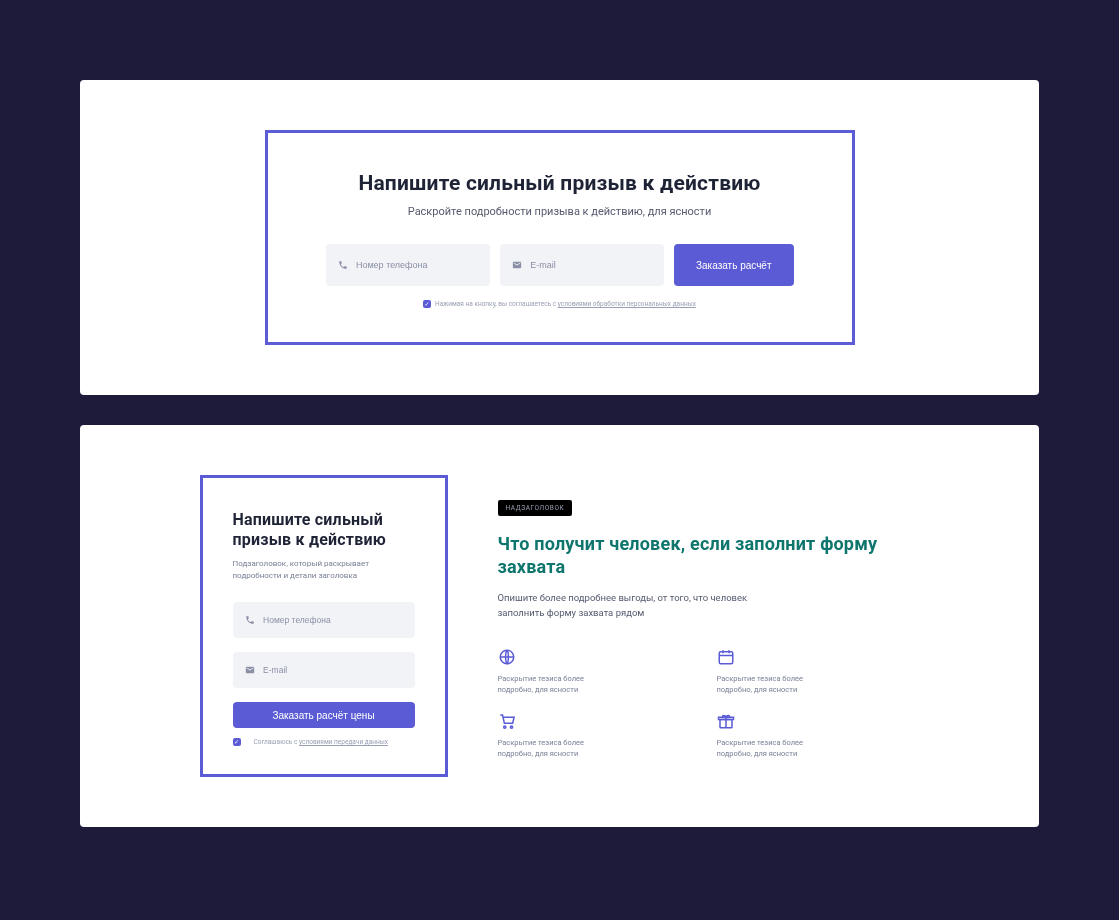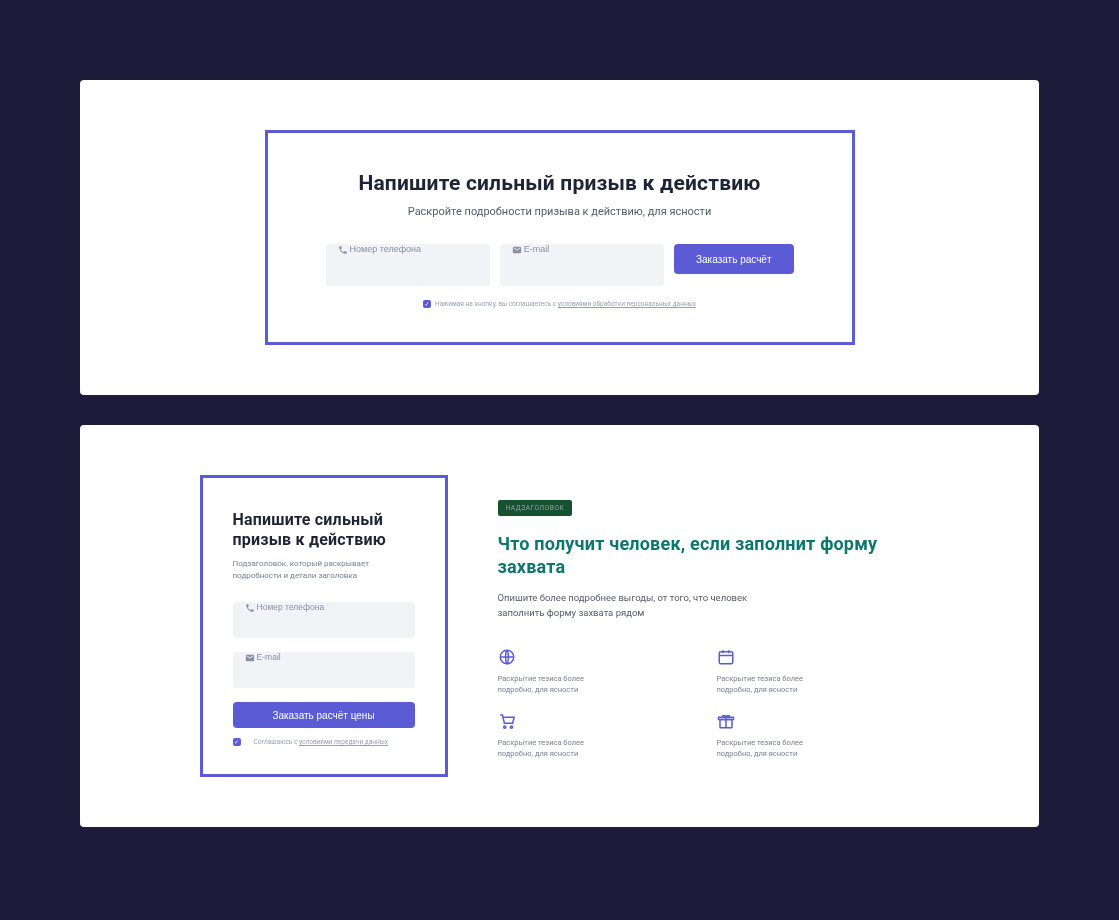--- a/index.html
+++ b/index.html
@@ -40,36 +40,36 @@
     gap: 10px;
     margin-top: 26px;
     justify-content: center;
   }
   .infield {
     flex: 1 1 0;
     background: #f2f3f7;
     border-radius: 4px;
     height: 42px;
     display: flex;
-    align-items: flex-start;
+    align-items: center;
     padding: 0 12px;
-    gap: 1px;
+    gap: 8px;
   }
   .infield .ic { width: 12px; height: 12px; color: #8a8fa5; display:flex; align-items:center; justify-content:center;}
   .infield input {
     border: none; background: transparent; outline: none;
     font-size: 9px; color: #444; width: 100%;
   }
   .infield input::placeholder { color: #8a8fa5; }
   .btn {
     background: #5b5bd6;
     color: #fff;
     border: none;
     border-radius: 4px;
-    height: 30px;
+    height: 42px;
     font-size: 10px;
     padding: 0 22px;
     cursor: pointer;
     white-space: nowrap;
   }
   .s1-consent {
     display: flex;
     justify-content: center;
     align-items: center;
     gap: 4px;
@@ -121,21 +121,21 @@
   }
   .s2-consent {
     display:flex; align-items:center; gap:13px;
     font-size:6.5px; color:#9aa0b4; margin-top:10px;
   }
   .s2-consent a { color:#9aa0b4; text-decoration:underline; }
 
   .s2-right { flex: 1; padding-top: 20px; }
   .badge {
     display:inline-block;
-    background:#14532d;
+    background:#000000;
     color:#9aa0b4;
     font-size:6.5px;
     letter-spacing:.6px;
     padding:4px 8px;
     border-radius:2px;
   }
   .r-title {
     font-size:18px; font-weight:700; color:#0f766e;
     margin-top:16px; line-height:1.3; letter-spacing:.2px;
   }

